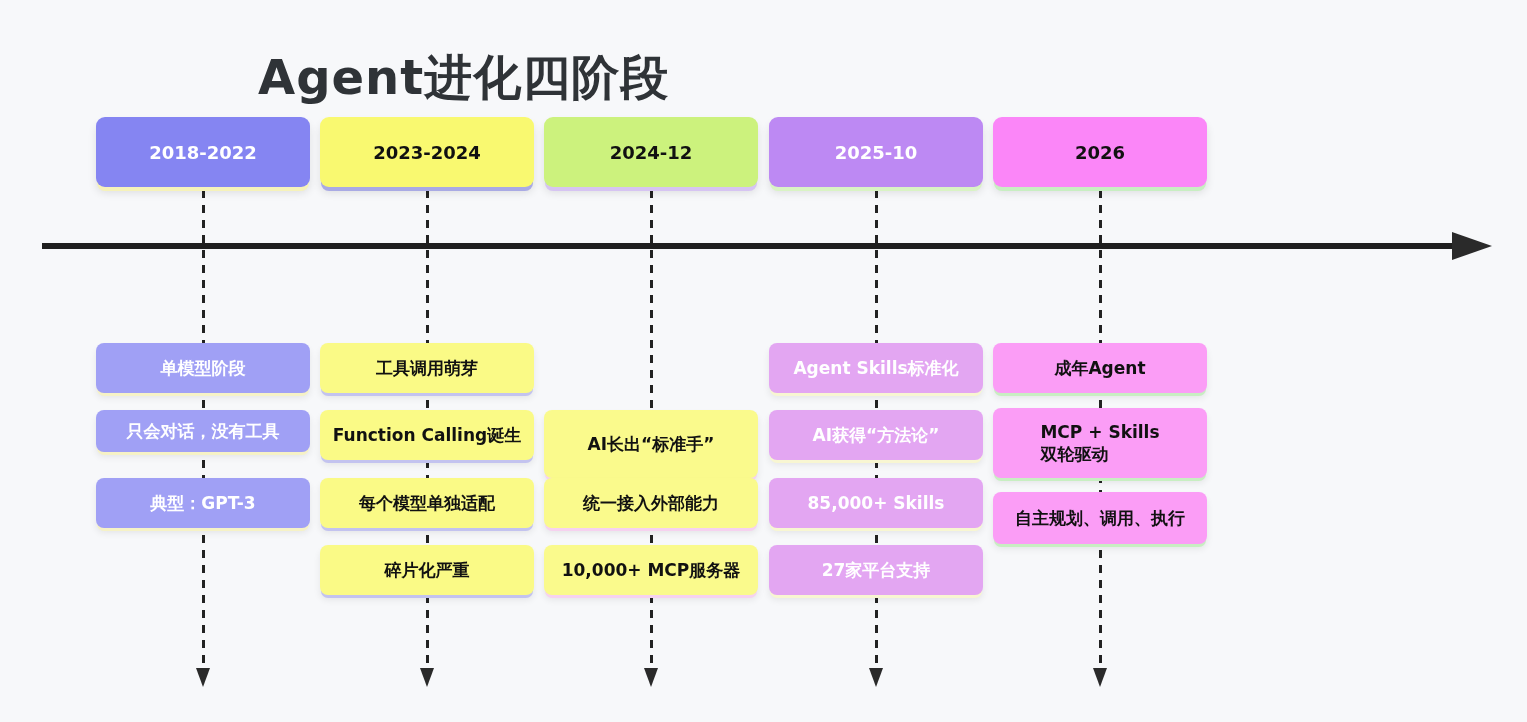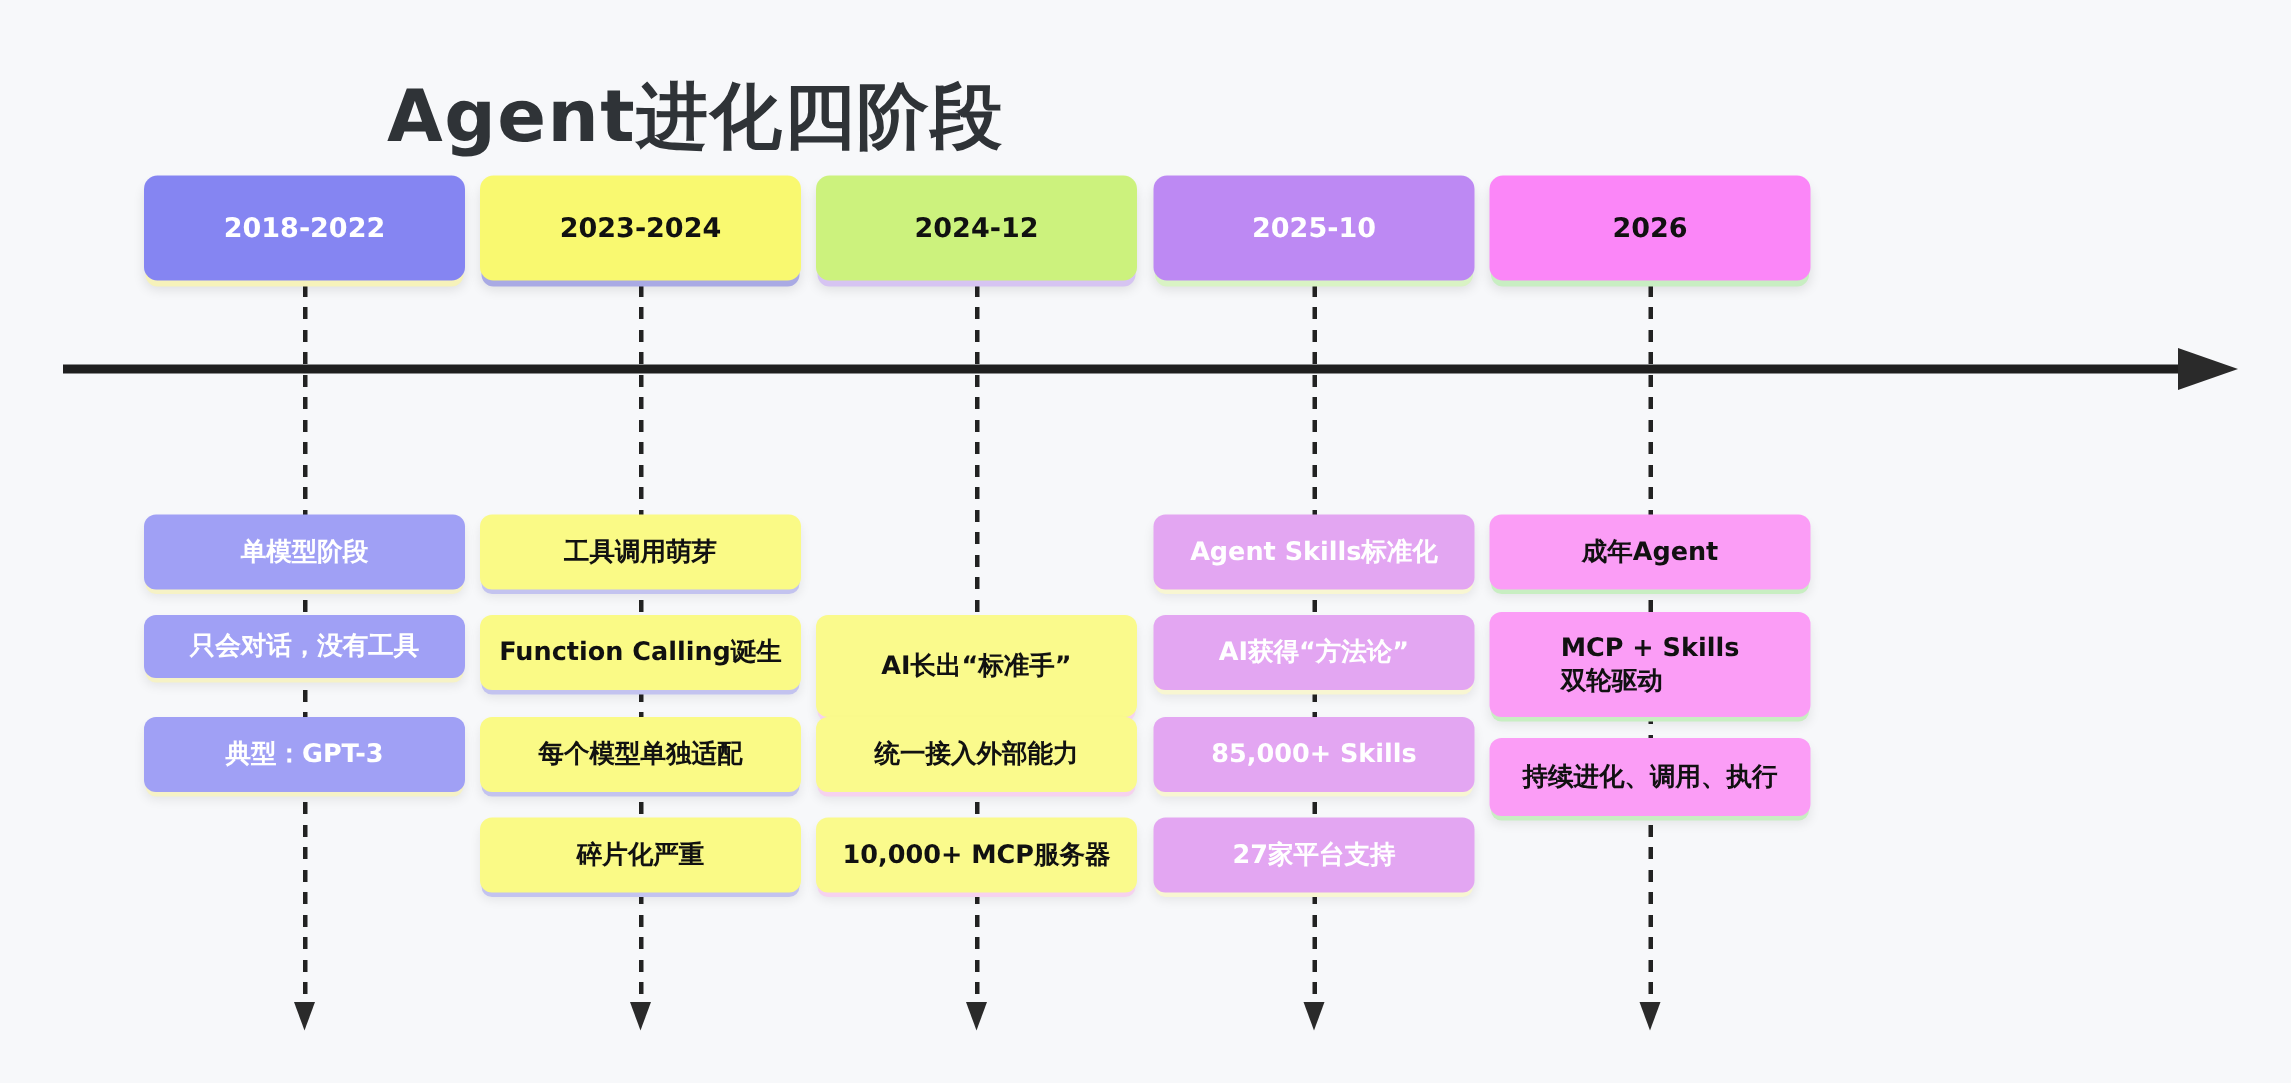--- a/index.html
+++ b/index.html
@@ -193,17 +193,17 @@
       <span>2026</span>
     </div>
     <div class="box" style="top:343px;height:50px">
       <span>成年Agent</span>
     </div>
     <div class="box" style="top:408px;height:70px">
       <span>MCP + Skills
 双轮驱动</span>
     </div>
     <div class="box" style="top:492px;height:52px">
-      <span>持续进化、调用、执行</span>
+      <span>自主规划、调用、执行</span>
     </div>
   </div>
 
 </div>
 
 </body></html>

